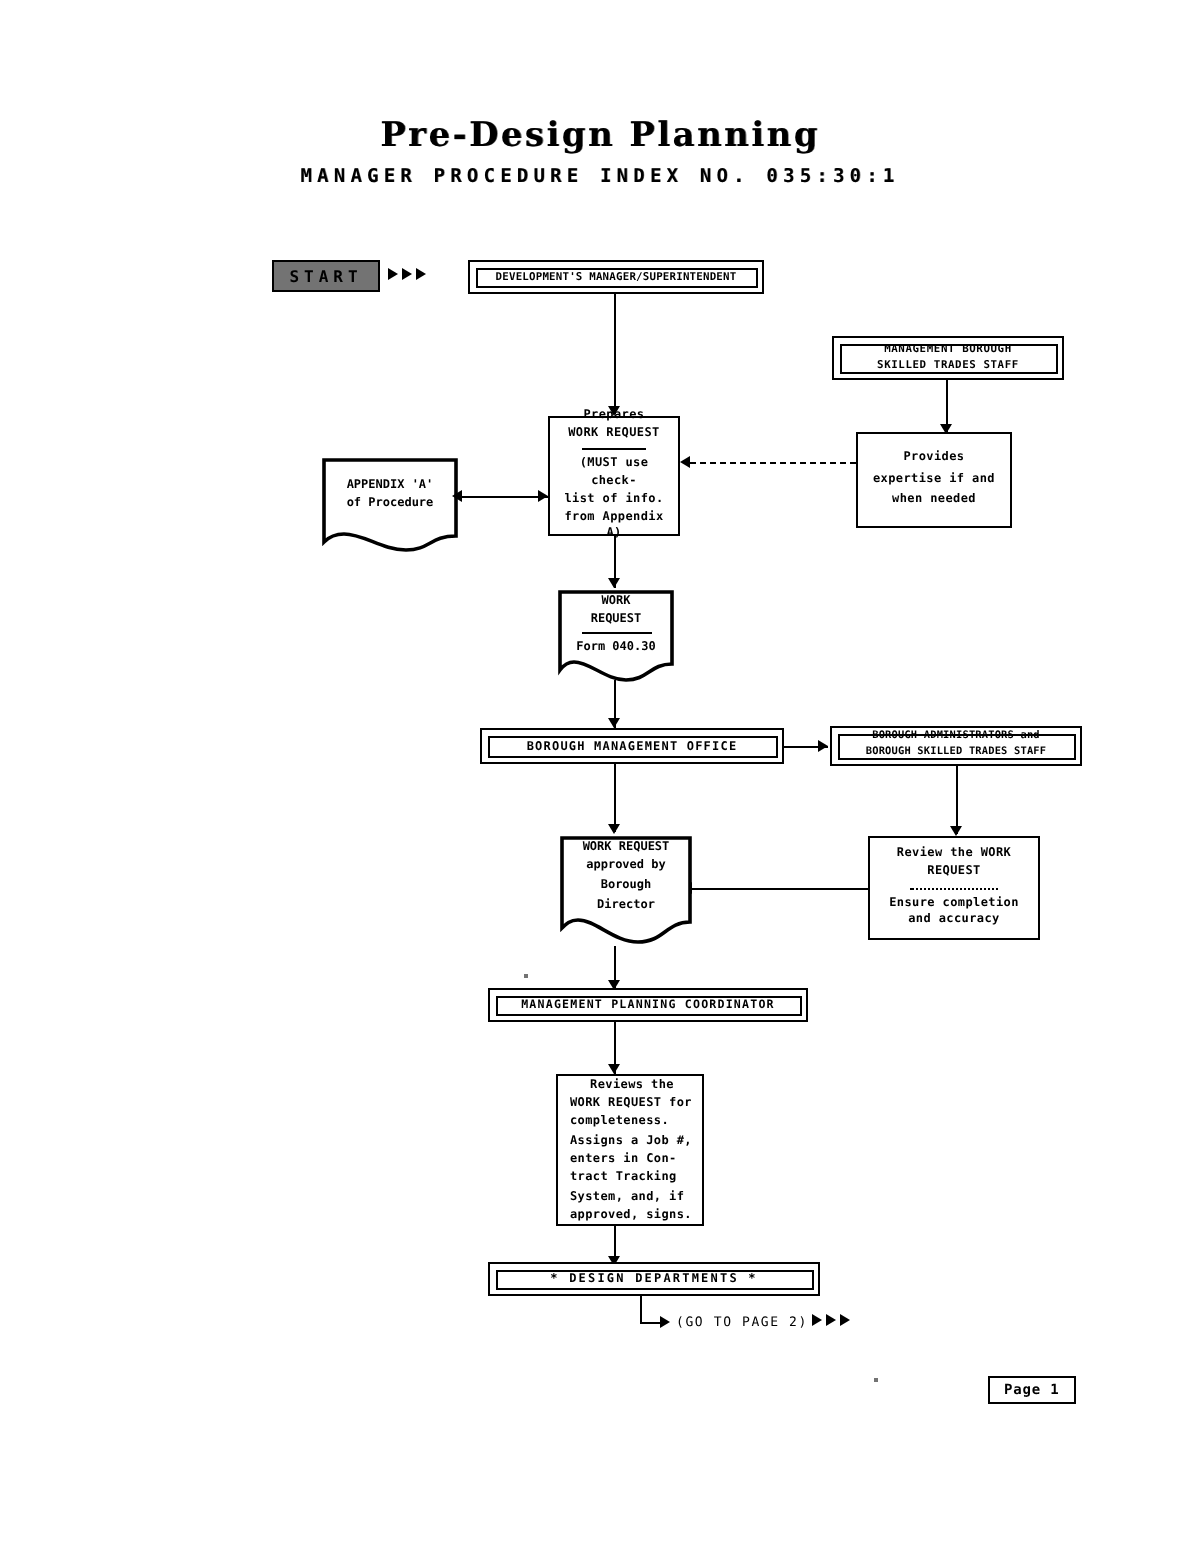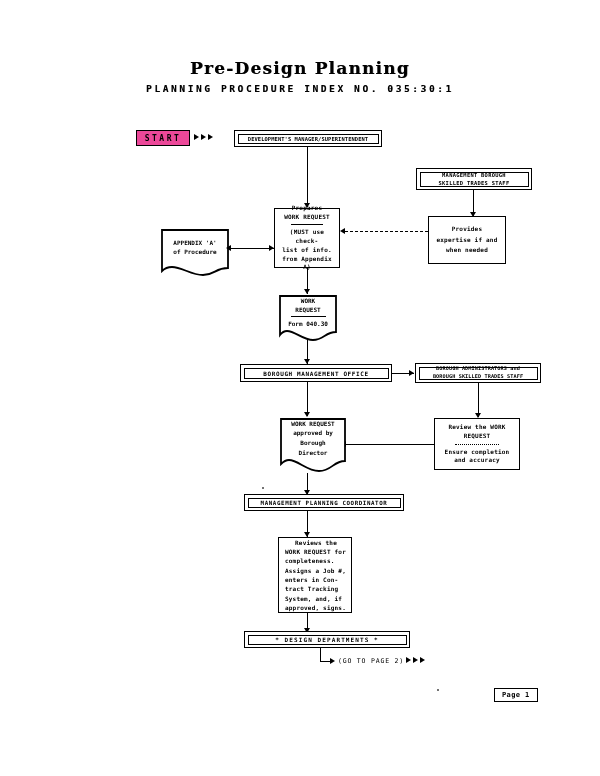--- a/index.html
+++ b/index.html
@@ -39,21 +39,21 @@
   .bar::before{
     content:"";position:absolute;left:3px;top:3px;right:3px;bottom:3px;
     border:1px solid #000;pointer-events:none;
   }
   .dbl{position:relative;}
   .dbl::before{
     content:"";position:absolute;left:2.5px;top:2.5px;right:2.5px;bottom:2.5px;
     border:1px solid #000;pointer-events:none;
   }
   .startbox{
-    border:1.6px solid #000;background:#ec4899;
+    border:1.6px solid #000;background:#737373;
     display:flex;align-items:center;justify-content:center;
     font-size:8px;font-weight:bold;letter-spacing:2.5px;
   }
   .divline{width:58%;height:0;border-top:1.4px solid #000;margin:3px 0;}
   .dashline{width:58%;height:0;border-top:1.4px dotted #000;margin:3px 0;}
 
   
   .doc{position:absolute;}
   .doc svg{position:absolute;left:0;top:0;}
   .doc .doctext{
@@ -85,21 +85,21 @@
     font-size:7px;font-weight:bold;padding:2px 7px;letter-spacing:.4px;
   }
   .speck{position:absolute;background:#000;opacity:.55;}
 </style>
 </head>
 <body>
 
 <div class="page">
 
   <div id="title">Pre-Design Planning</div>
-  <div id="subtitle">PLANNING PROCEDURE INDEX NO. 035:30:1</div>
+  <div id="subtitle">MANAGER PROCEDURE INDEX NO. 035:30:1</div>
 
   <div class="node startbox" style="left:136px;top:130px;width:54px;height:16px;">START</div>
   <div class="tri-run" style="left:194px;top:134px;">
     <span class="tri"></span>
     <span class="tri"></span>
     <span class="tri"></span>
   </div>
 
   <div class="node bar dbl" style="left:234px;top:130px;width:148px;height:17px;letter-spacing:.1px;font-size:5.4px;position:absolute;">
     <span>DEVELOPMENT'S MANAGER/SUPERINTENDENT</span>

